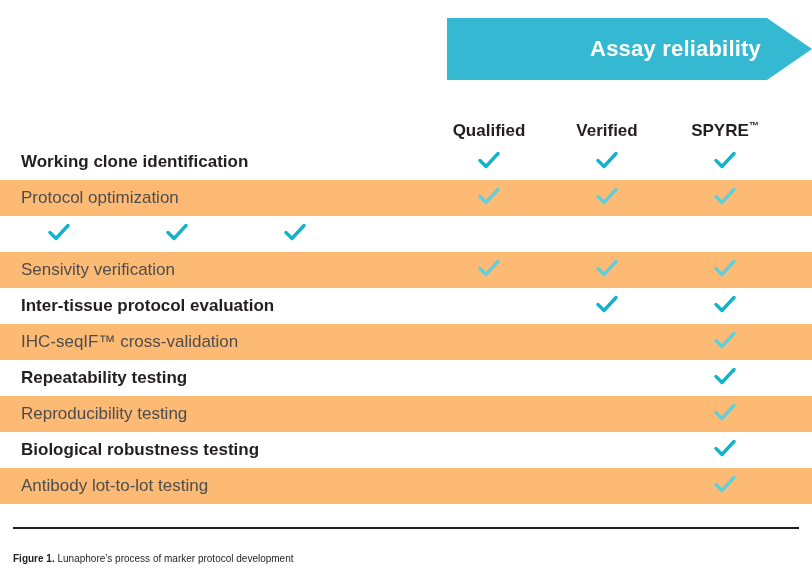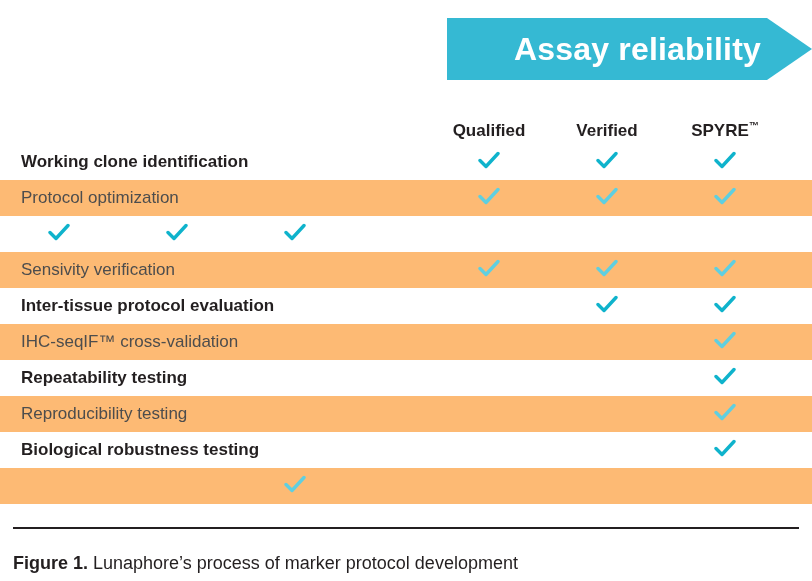--- a/index.html
+++ b/index.html
@@ -32,21 +32,21 @@
     left: 0;
     top: 0;
     width: 330px;
     height: 62px;
     display: flex;
     align-items: center;
     justify-content: flex-end;
     padding-right: 16px;
     box-sizing: border-box;
     color: #ffffff;
-    font-size: 32px;
+    font-size: 22px;
     font-weight: bold;
     letter-spacing: 0.2px;
     white-space: nowrap;
   }
 
   
   .table {
     position: absolute;
     left: 0;
     top: 108px;
@@ -112,21 +112,21 @@
     left: 13px;
     top: 527px;
     width: 786px;
     height: 2px;
     background: #231f20;
   }
   .caption {
     position: absolute;
     left: 13px;
     top: 553px;
-    font-size: 18px;
+    font-size: 10px;
     color: #231f20;
     white-space: nowrap;
   }
   .caption .cap-strong {
     font-weight: bold;
   }
 </style>
 </head>
 <body>
 
@@ -236,20 +236,21 @@
       </div>
       <div class="row plain">
         <div class="cell-label">Biological robustness testing</div>
         <div class="cell-col"></div>
         <div class="cell-col"></div>
         <div class="cell-col"><span class="check"><svg width="22" height="18" viewBox="0 0 22 18">
               <path d="M2,9.5 L8,15.5 L20,2.5" fill="none" stroke="#0fb3cc" stroke-width="3.4" stroke-linecap="round" stroke-linejoin="round"></path>
             </svg></span></div>
       </div>
       <div class="row alt">
+        <div class="cell-label">Antibody lot-to-lot testing</div>
         <div class="cell-col"></div>
         <div class="cell-col"></div>
         <div class="cell-col"><span class="check"><svg width="22" height="18" viewBox="0 0 22 18">
               <path d="M2,9.5 L8,15.5 L20,2.5" fill="none" stroke="#5fcfe0" stroke-width="3.4" stroke-linecap="round" stroke-linejoin="round"></path>
             </svg></span></div>
       </div>
     </div>
 </div>
 
 <div class="caption-rule"></div>

